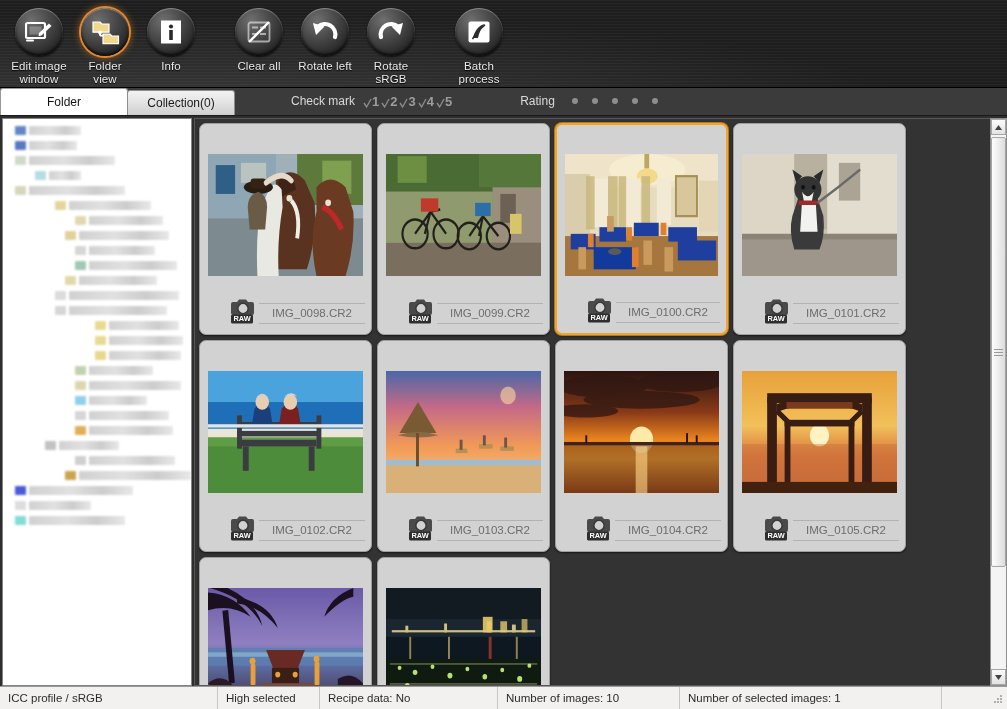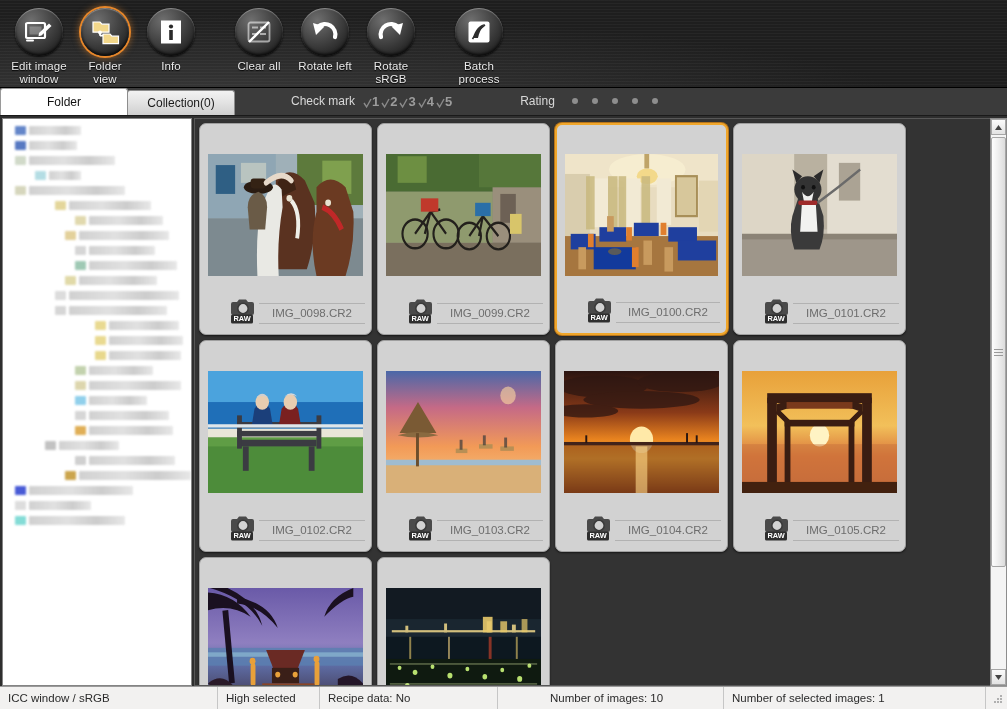--- a/index.html
+++ b/index.html
@@ -881,24 +881,24 @@
       </div>
       <div class="sb-arrow">
         <svg width="7" height="5" viewBox="0 0 7 5">
             <path d="M0 0 L7 0 L3.5 5 Z" fill="#444"></path>
           </svg>
       </div>
     </div>
   </div>
 
   <div class="statusbar">
-    <div class="scell" style="width:218px;">ICC window / sRGB</div>
+    <div class="scell" style="width:218px;">ICC profile / sRGB</div>
     <div class="scell" style="width:102px;">High selected</div>
     <div class="scell" style="width:178px;">Recipe data: No</div>
-    <div class="scell" style="width:182px;margin-left:44px;">Number of images: 10</div>
+    <div class="scell" style="width:182px;">Number of images: 10</div>
     <div class="scell" style="width:262px;">Number of selected images: 1</div>
     <div class="grip-corner">
       <svg width="16" height="16" viewBox="0 0 16 16">
         <g fill="#b0b0b0">
           <rect x="11" y="11" width="2" height="2"></rect>
             <rect x="8" y="11" width="2" height="2"></rect>
           <rect x="11" y="8" width="2" height="2"></rect>
             <rect x="5" y="11" width="2" height="2"></rect>
           <rect x="11" y="5" width="2" height="2"></rect>
             <rect x="8" y="8" width="2" height="2"></rect>

